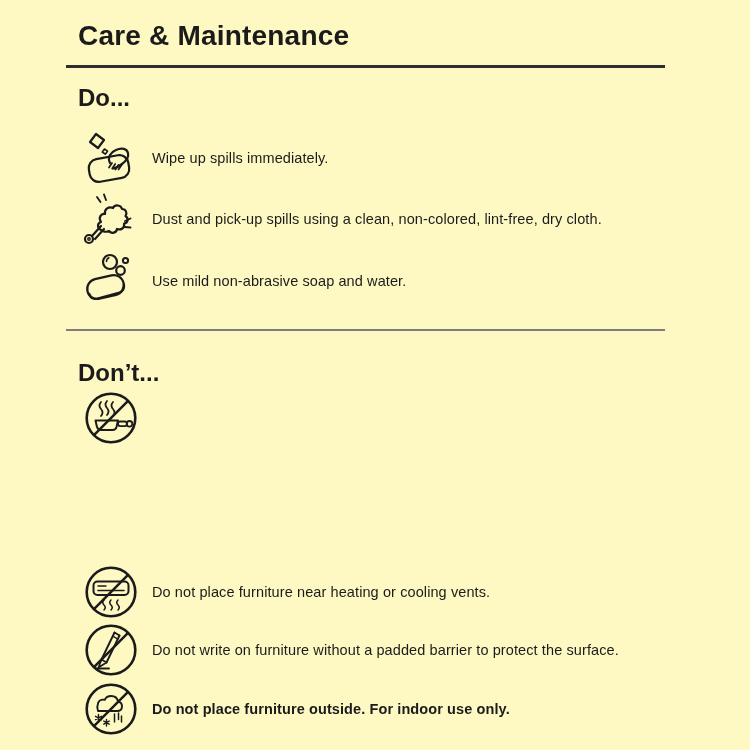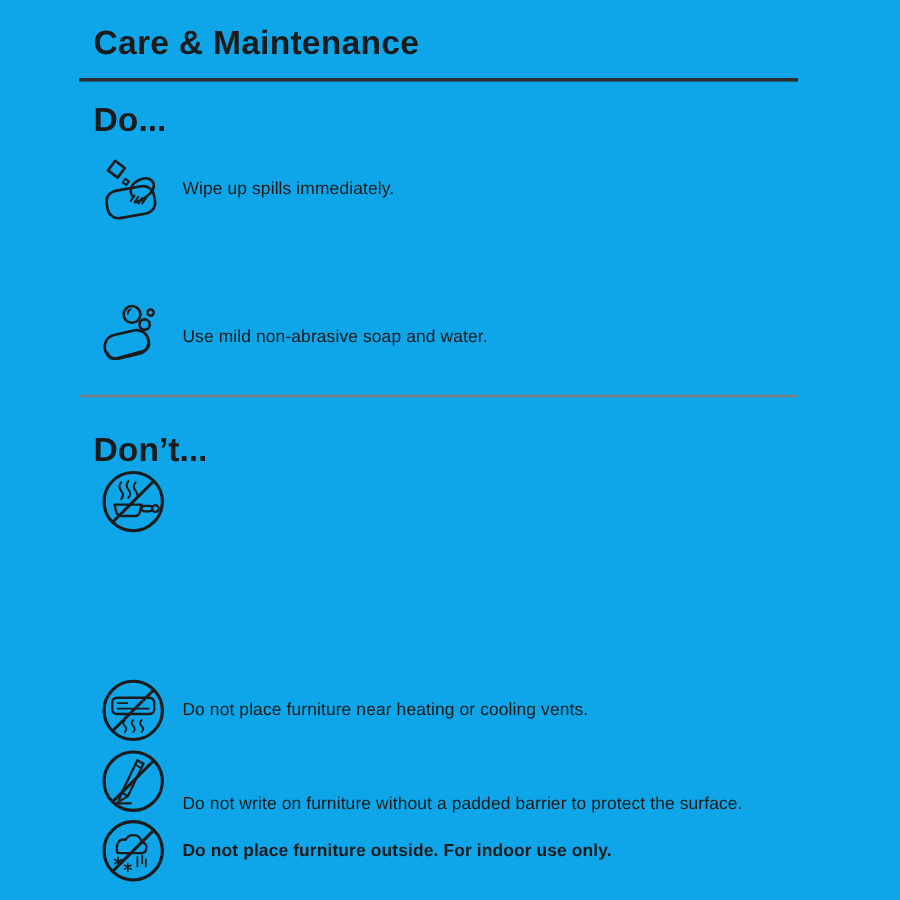--- a/index.html
+++ b/index.html
@@ -1,51 +1,51 @@
 <!DOCTYPE html>
 <html><head>
 <meta charset="utf-8">
 <style>
   html,body{margin:0;padding:0;background:#ffffff;}
   body{
     width:750px;height:750px;position:relative;overflow:hidden;
     font-family:"Liberation Sans", sans-serif;color:#1b1b1b;
     -webkit-font-smoothing:antialiased;
   }
-  .page{position:absolute;inset:0;background:#0ea5e9;}
+  .page{position:absolute;inset:0;background:#fef9c3;}
   .title{
     position:absolute;left:78px;top:20px;
     font-size:28px;font-weight:bold;letter-spacing:.2px;white-space:nowrap;
   }
   .rule{position:absolute;left:66px;width:599px;}
   .rule-dark{top:65px;height:3px;background:#2e2e2e;}
   .rule-light{top:329px;height:2px;background:#7d7d7d;}
   .section-heading{
     position:absolute;left:78px;
-    font-size:28px;font-weight:bold;white-space:nowrap;
+    font-size:24px;font-weight:bold;white-space:nowrap;
   }
   .heading-do{top:84px;}
   .heading-dont{top:347px;margin-top:12px;}
   .row{
     position:absolute;display:flex;align-items:center;
   }
   .row .icon-box{flex:0 0 auto;display:flex;align-items:center;justify-content:center;}
   .row .row-text{
     margin-left:14px;font-size:14.5px;color:#1b1b1b;white-space:nowrap;letter-spacing:.1px;
   }
   .do-row{left:80px;height:60px;}
   .dont-row{left:84px;height:56px;}
   .do-row-0{top:128px;}
   .do-row-1{top:189px;}
   .do-row-2{top:251px;}
   .dont-row-0{top:390px;}
   .dont-row-1{top:448px;}
   .dont-row-2{top:506px;}
   .dont-row-3{top:564px;}
-  .dont-row-4{top:622px;align-items:flex-end;}
+  .dont-row-4{top:622px;}
   .dont-row-5{top:681px;font-weight:bold;}
   svg{display:block;}
   svg *{vector-effect:none;}
 </style>
 </head>
 <body>
 
 <div class="page">
 
   <div class="title">Care &amp; Maintenance</div>
@@ -59,20 +59,33 @@
         <path d="M16 5 L24 11 L18 19 L10 13 Z"></path>
         <path d="M24.5 20 l3 2.2 -2.2 3 -3 -2.2 Z" stroke-width="1.6"></path>
         <rect x="9" y="28" width="40" height="23" rx="9" transform="rotate(-10 29 39.5)"></rect>
         <path d="M30 34 c-3 -6 1 -11 6 -13 c6 -3 11 -1 12 3 c1 4 -2 8 -6 11 c-3 2.3 -6 4 -9 4.5"></path>
         <path d="M32 34 l-3 4.5 M35.2 35 l-3 4.5 M38.4 36 l-3 4.5 M41.5 36.3 l-3 4.2" stroke-width="1.7"></path>
       </svg>
     </span>
     <span class="row-text">Wipe up spills immediately.</span>
   </div>
 
+  <div class="row do-row do-row-1">
+    <span class="icon-box">
+      <svg width="58" height="58" viewBox="0 0 58 58" fill="none" stroke="#1b1b1b" stroke-width="2.2" stroke-linecap="round" stroke-linejoin="round">
+        <circle cx="9" cy="49" r="4"></circle>
+        <circle cx="9" cy="49" r="1.2" stroke-width="1.4"></circle>
+        <path d="M12 46 L21 36 M15 49 L24 39"></path>
+        <path d="M21 40 c-4 -2 -4 -7 0 -8 c-3 -4 0 -9 4 -8 c-1 -5 4 -8 8 -6 c2 -4 8 -3 9 1 c4 0 5.5 4 3.5 7 c3.5 2.5 2.5 7 -1.5 7.5 c1 4.5 -3 7 -7 5.5 c-0.5 4 -5.5 5 -8 2 c-3 1.5 -6.5 0.5 -8 -1 Z"></path>
+        <path d="M17 7 l3.5 5 M24 4.5 l2 5.5" stroke-width="1.9"></path>
+        <path d="M45 31 l5.5 -2.5 M44.5 37 l6 0.5" stroke-width="1.9"></path>
+      </svg>
+    </span>
+    <span class="row-text">Dust and pick-up spills using a clean, non-colored, lint-free, dry cloth.</span>
+  </div>
 
   <div class="row do-row do-row-2">
     <span class="icon-box">
       <svg width="58" height="58" viewBox="0 0 58 58" fill="none" stroke="#1b1b1b" stroke-width="2.2" stroke-linecap="round" stroke-linejoin="round">
         <circle cx="30" cy="10" r="7"></circle>
         <path d="M26.5 9.5 a4 4 0 0 1 2.5 -3.8" stroke-width="1.5"></path>
         <circle cx="40.5" cy="18.5" r="4.3"></circle>
         <circle cx="45.5" cy="8.5" r="2.6" stroke-width="2"></circle>
         <rect x="7" y="25" width="37" height="20" rx="10" transform="rotate(-13 25.5 35)"></rect>
         <path d="M9.5 42 q0.5 6 8 4.5 l22 -6 q5.5 -2 4.5 -8"></path>

